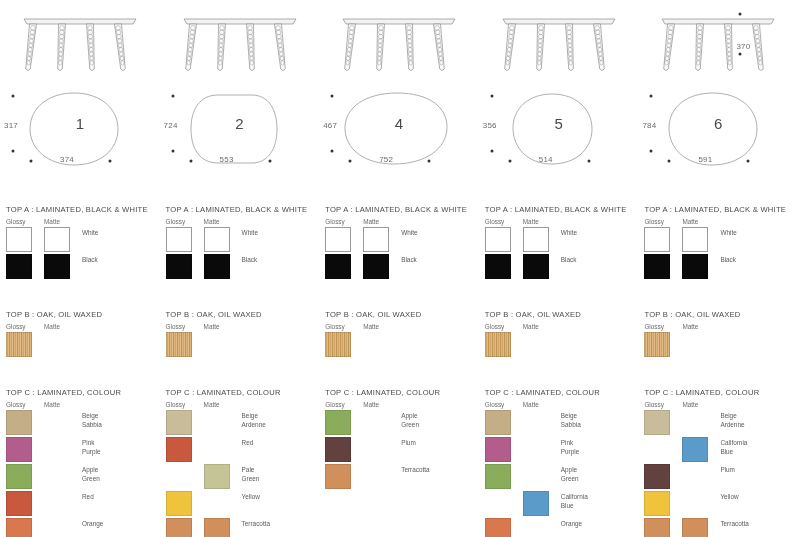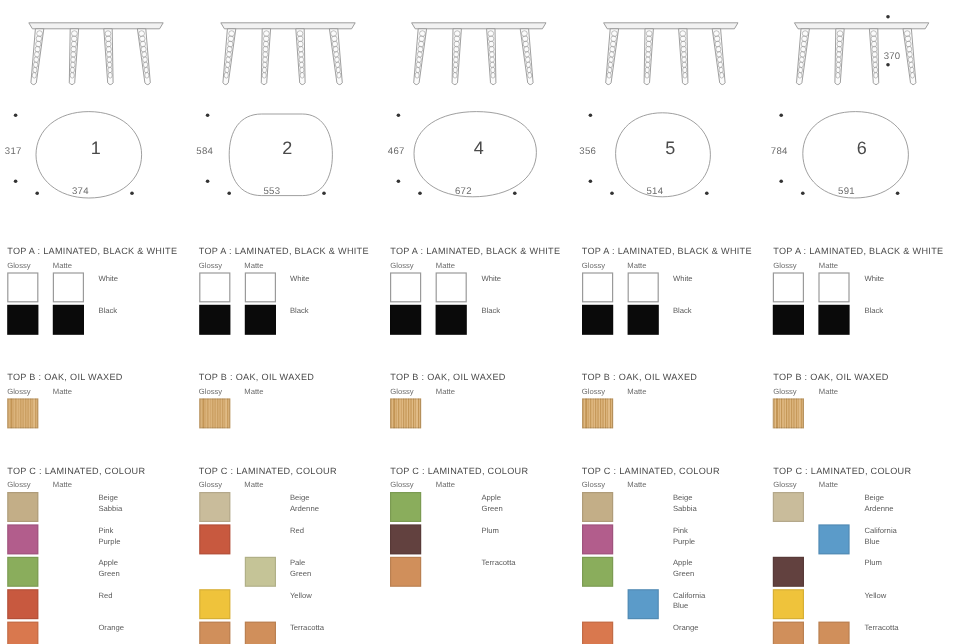--- a/index.html
+++ b/index.html
@@ -321,21 +321,21 @@
             <g transform="translate(18,0)">
               <path d="M40 10 L74 10 C90 10 99 24 99 44 C99 64 90 78 74 78 L40 78 C22 78 13 64 13 44 C13 24 22 10 40 10 Z" fill="none" stroke="#8d8d8d" stroke-width="0.7"></path>
             </g>
             <circle cx="13" cy="11" r="1.5" fill="#333"></circle>
             <circle cx="13" cy="66" r="1.5" fill="#333"></circle>
             <circle cx="31" cy="76" r="1.5" fill="#333"></circle>
             <circle cx="110" cy="76" r="1.5" fill="#333"></circle>
           </svg>
           <div class="shape-num">2</div>
           <div class="dim-text dim-width">553</div>
-          <div class="dim-text dim-depth">584</div>
+          <div class="dim-text dim-depth">724</div>
         </div>
         <div class="finish-block">
           <div class="sect-title">TOP A : LAMINATED, BLACK &amp; WHITE</div>
           <div class="gm-head">
             <span>Glossy</span>
             <span>Matte</span>
           </div>
           <div class="swatch-row">
             <div class="cell outline"></div>
             <div class="cell outline"></div>
@@ -452,21 +452,21 @@
           <svg width="160" height="100" class="plan-svg">
             <g transform="translate(18,0)">
               <path d="M60 8 C92 8 110 22 110 42 C110 64 88 79 57 79 C27 79 8 64 8 43 C8 22 29 8 60 8 Z" fill="none" stroke="#8d8d8d" stroke-width="0.7"></path>
             </g>
             <circle cx="13" cy="11" r="1.5" fill="#333"></circle>
             <circle cx="13" cy="66" r="1.5" fill="#333"></circle>
             <circle cx="31" cy="76" r="1.5" fill="#333"></circle>
             <circle cx="110" cy="76" r="1.5" fill="#333"></circle>
           </svg>
           <div class="shape-num">4</div>
-          <div class="dim-text dim-width">672</div>
+          <div class="dim-text dim-width">752</div>
           <div class="dim-text dim-depth">467</div>
         </div>
         <div class="finish-block">
           <div class="sect-title">TOP A : LAMINATED, BLACK &amp; WHITE</div>
           <div class="gm-head">
             <span>Glossy</span>
             <span>Matte</span>
           </div>
           <div class="swatch-row">
             <div class="cell outline"></div>

